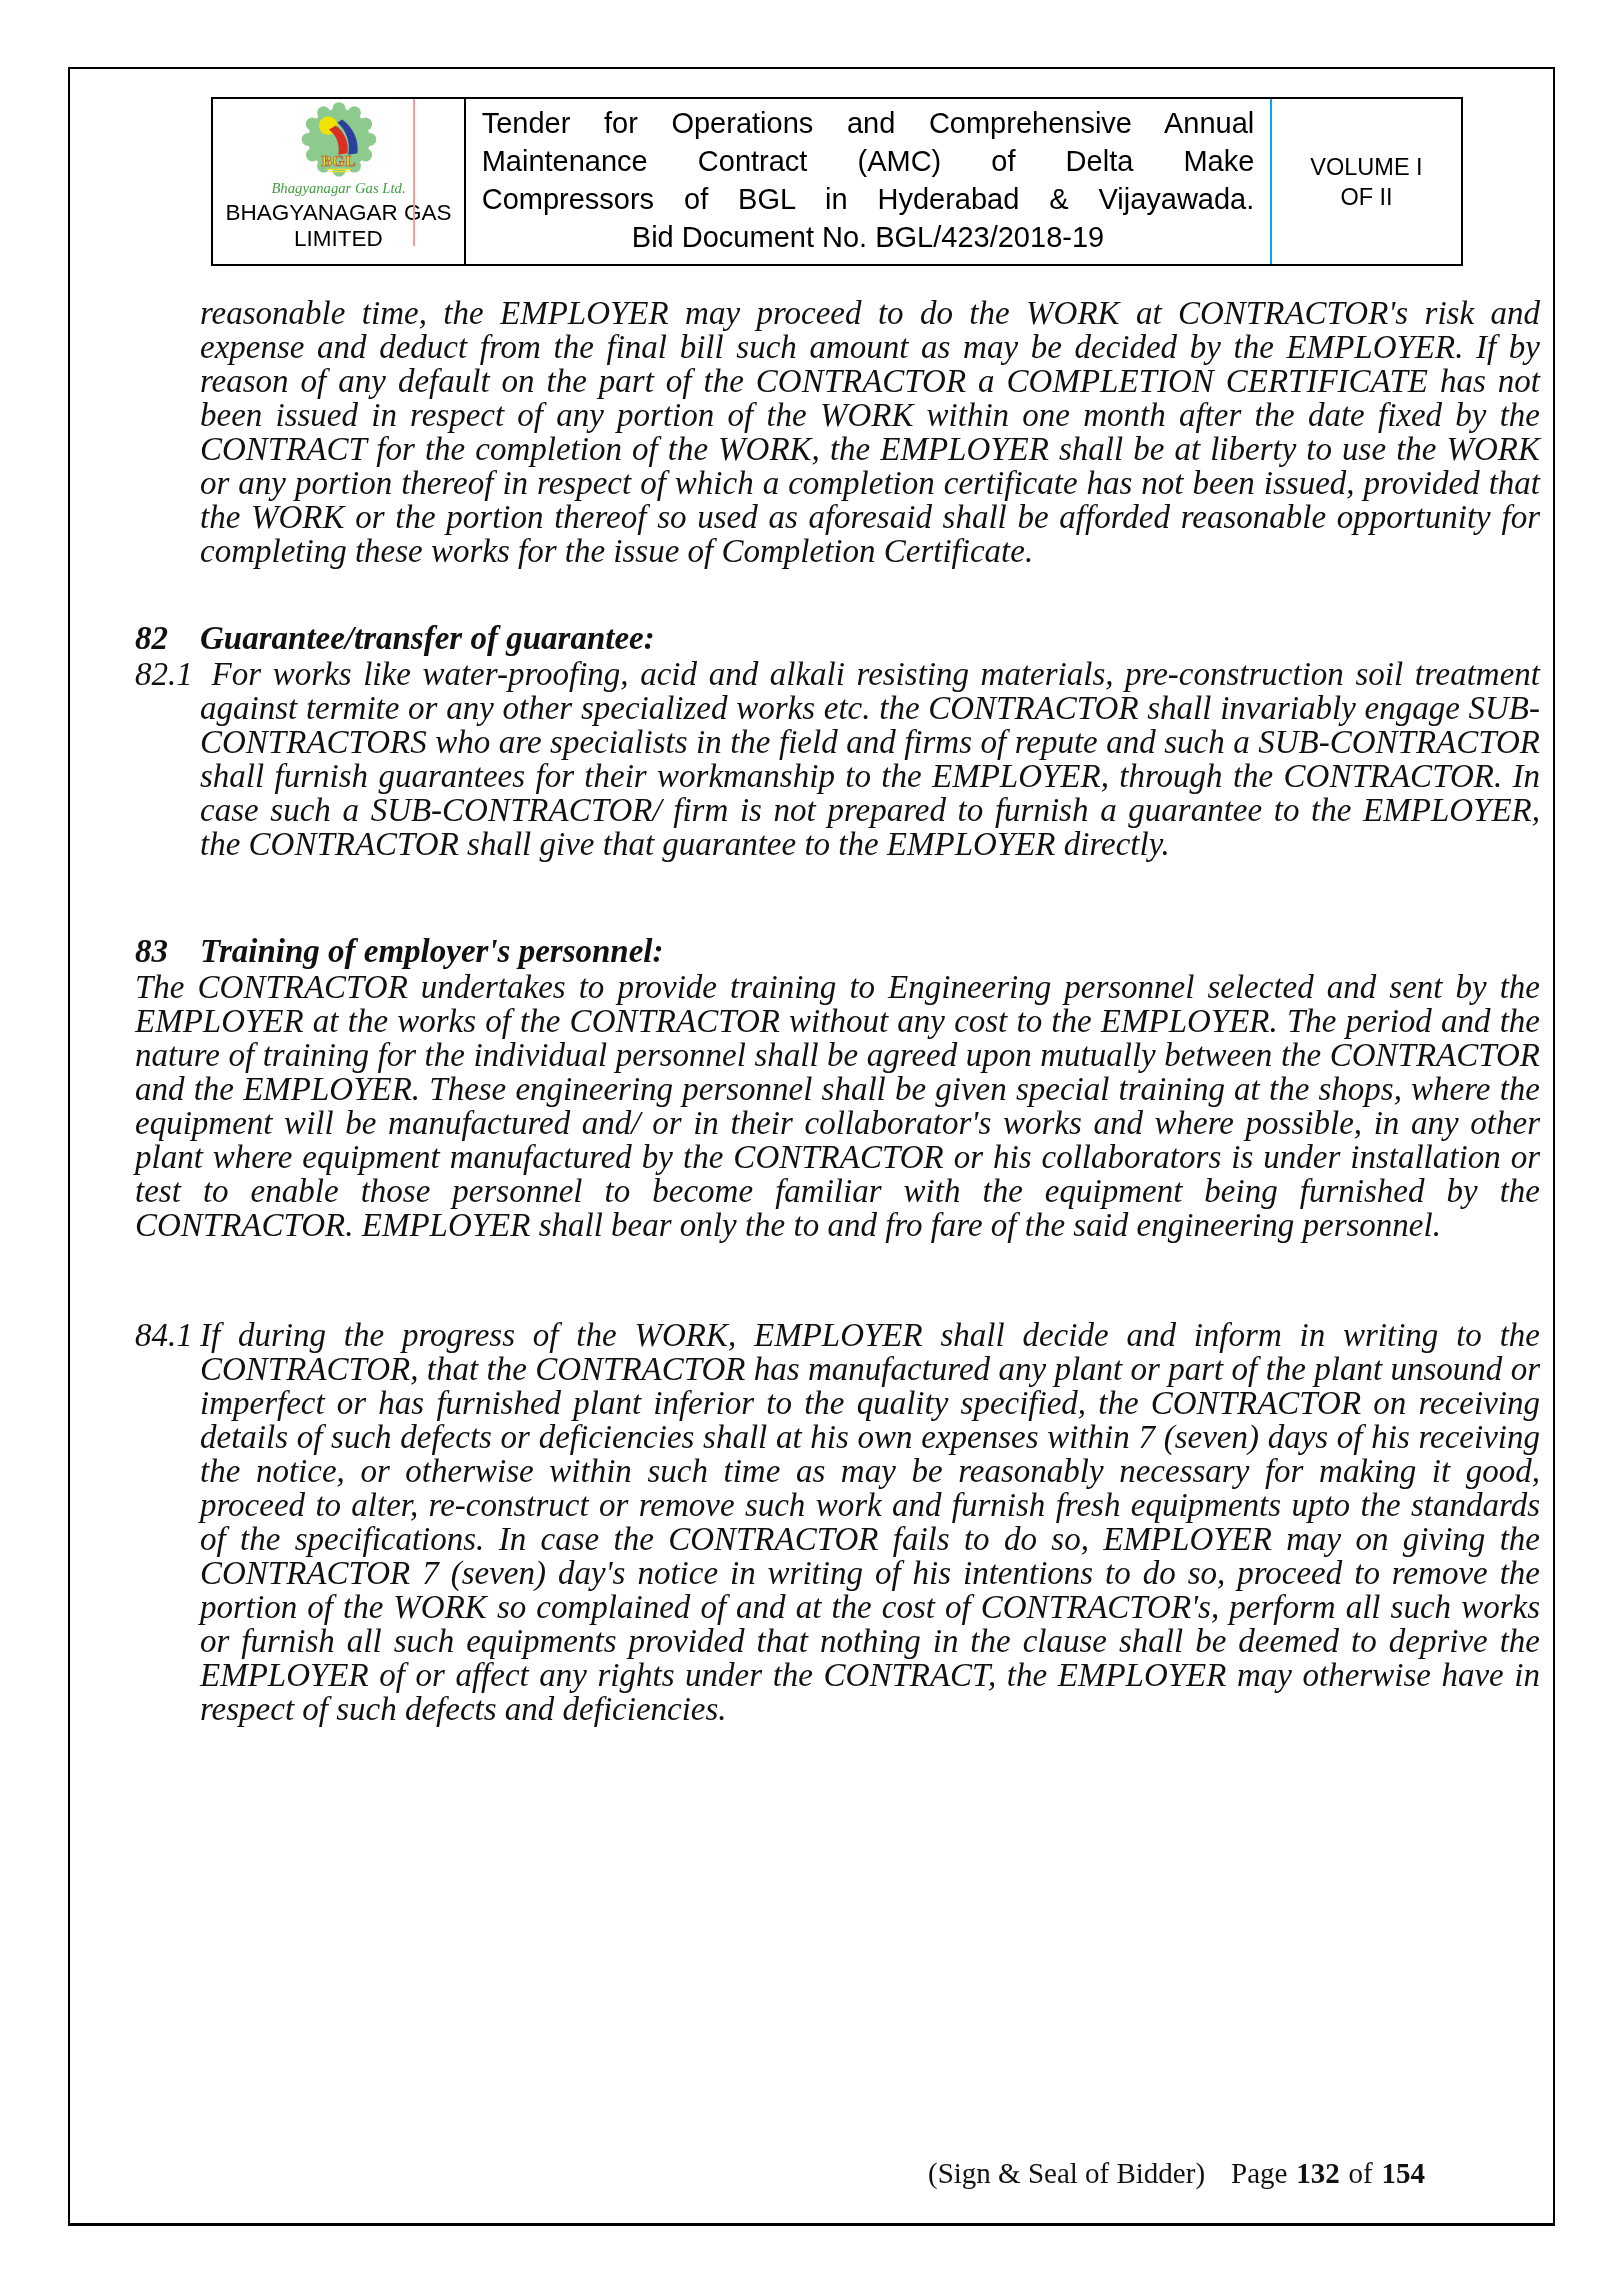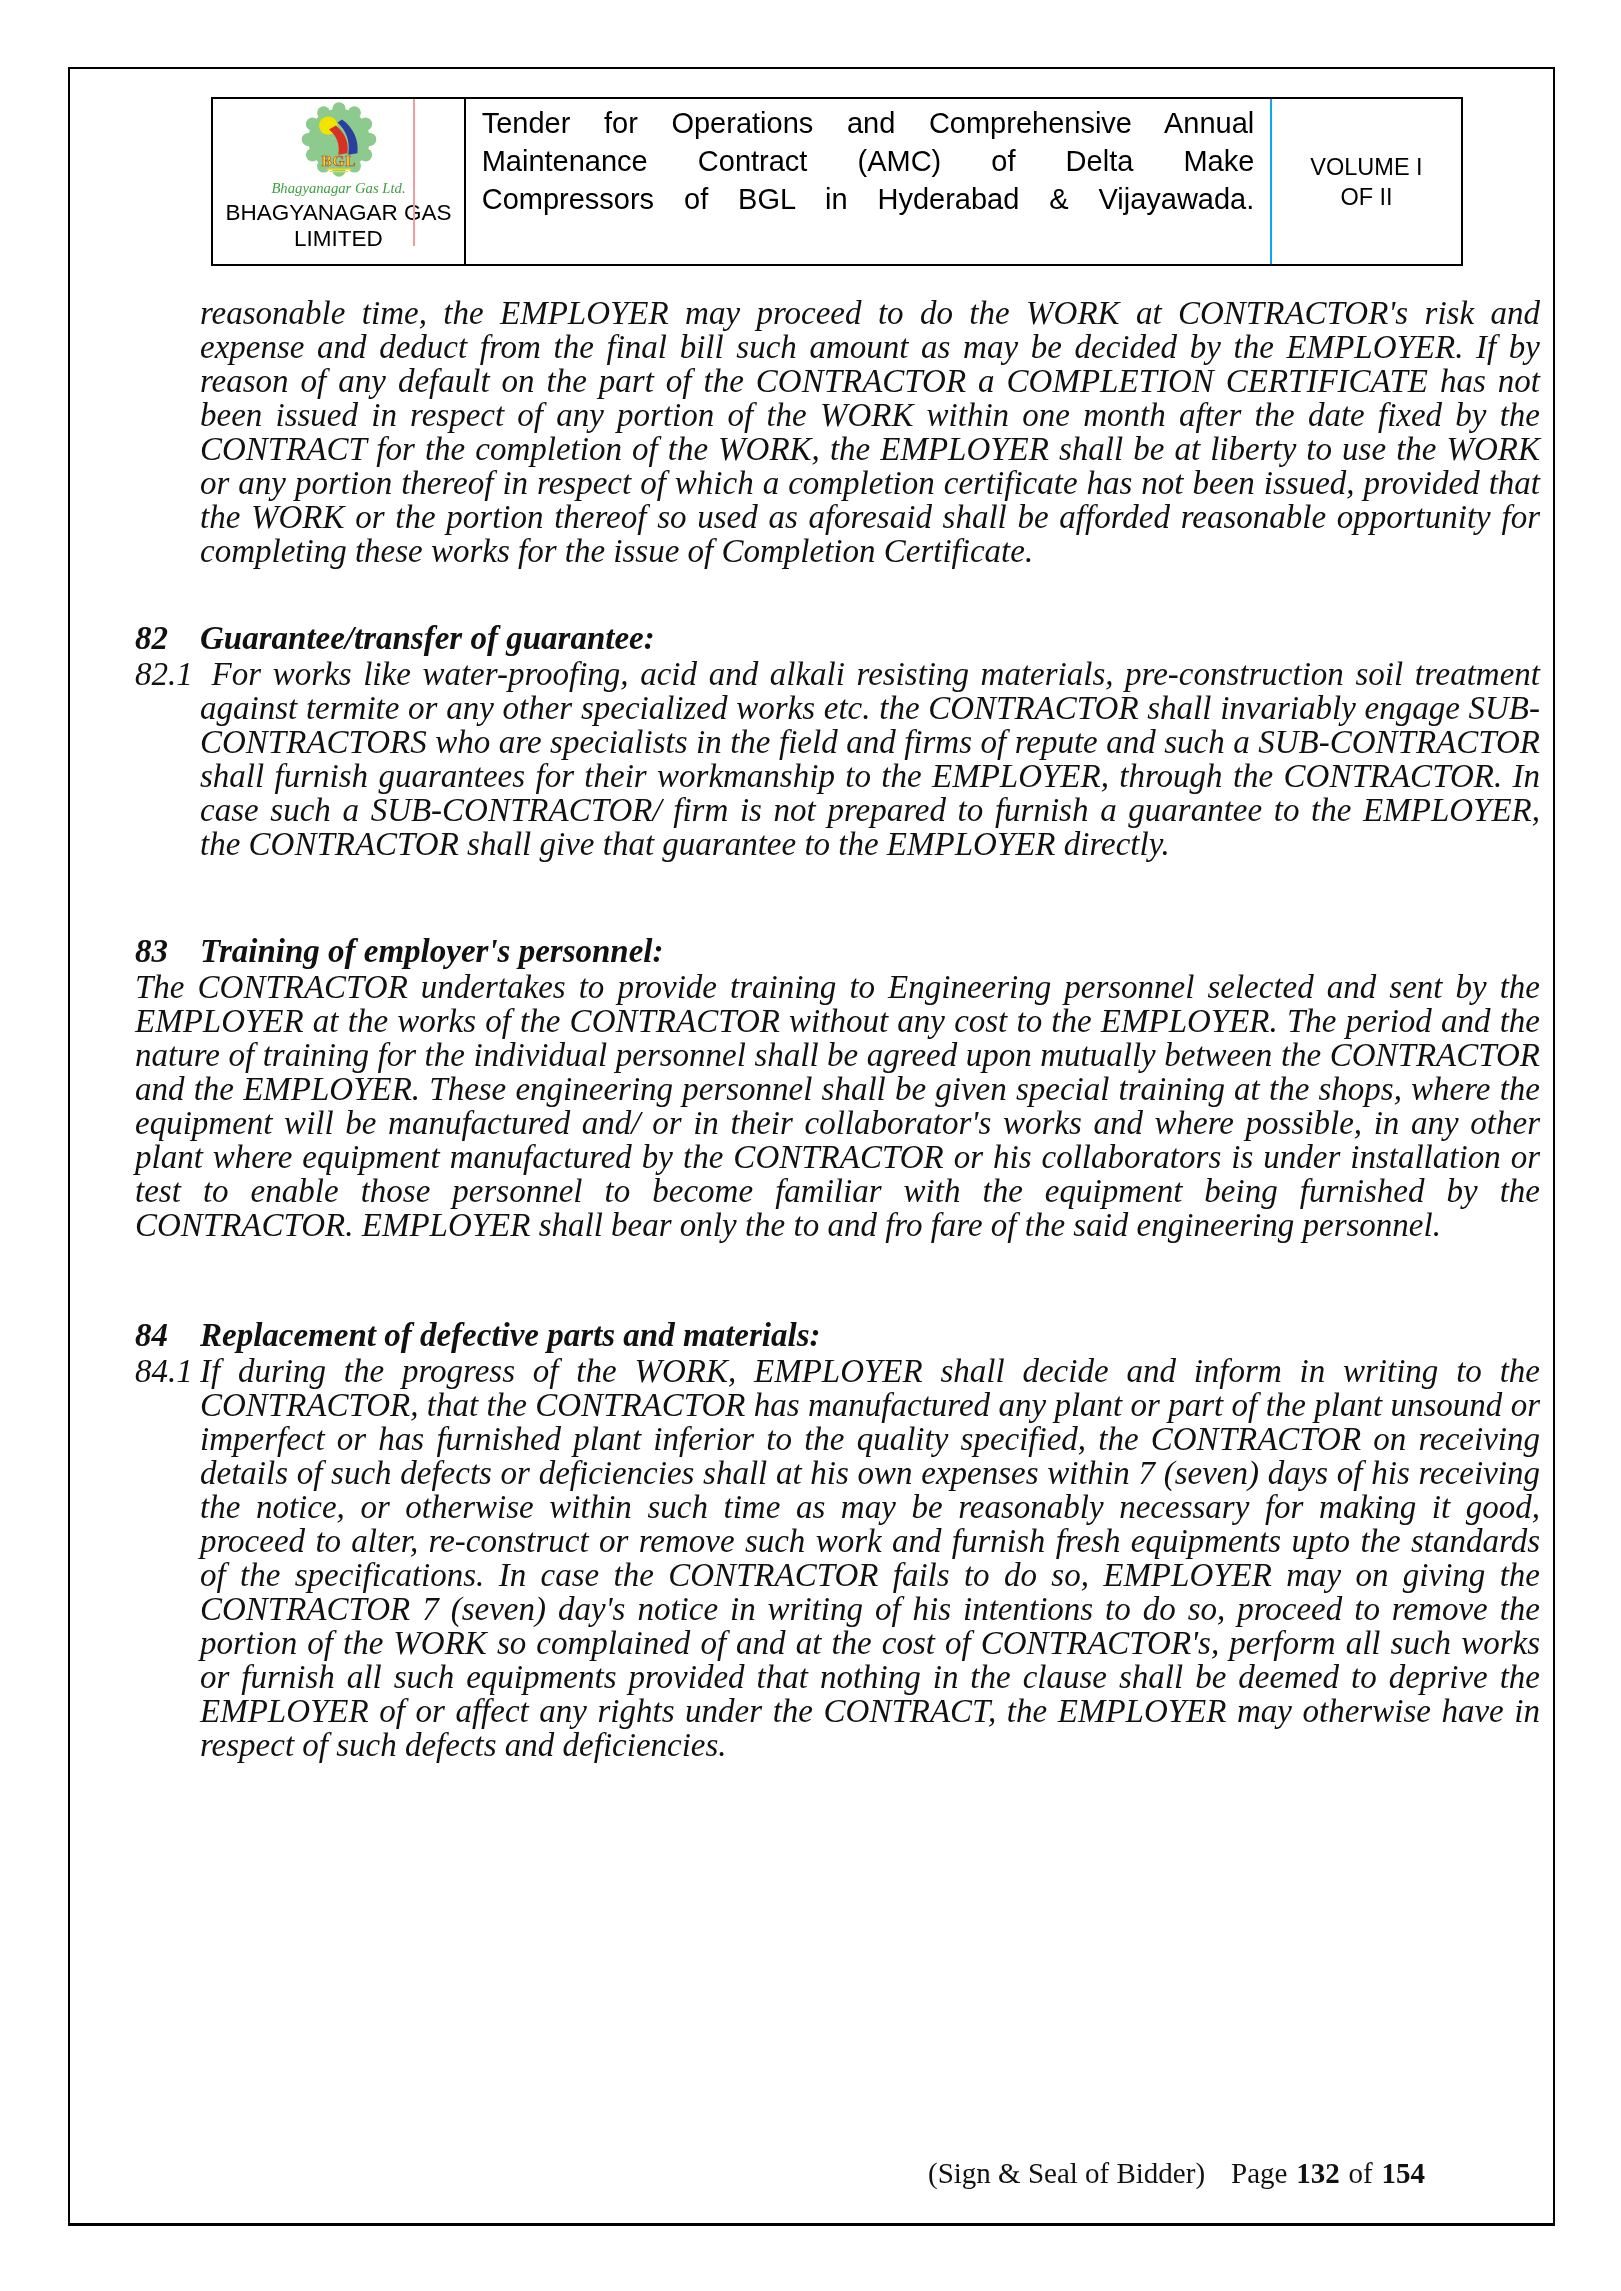--- a/index.html
+++ b/index.html
@@ -112,20 +112,21 @@
         <div class="org-name">
           <div>BHAGYANAGAR GAS</div>
           <div>LIMITED</div>
         </div>
       </div>
 
       <div class="cell-title">
         <div class="title-line">Tender for Operations and Comprehensive Annual</div>
         <div class="title-line">Maintenance Contract (AMC) of Delta Make</div>
         <div class="title-line">Compressors of BGL in Hyderabad &amp; Vijayawada.</div>
+        <div class="bid-line">Bid Document No. BGL/423/2018-19</div>
       </div>
 
       <div class="cell-volume">
         <div>VOLUME I</div>
         <div>OF II</div>
       </div>
     </div>
 
     <div class="content">
 
@@ -146,24 +147,20 @@
         <div class="row heading-row">
           <span class="num">83</span>
           <span class="heading">Training of employer's personnel:</span>
         </div>
         <div class="row clause-row">
           <span class="txt">The CONTRACTOR undertakes to provide training to Engineering personnel selected and sent by the EMPLOYER at the works of the CONTRACTOR without any cost to the EMPLOYER. The period and the nature of training for the individual personnel shall be agreed upon mutually between the CONTRACTOR and the EMPLOYER. These engineering personnel shall be given special training at the shops, where the equipment will be manufactured and/ or in their collaborator's works and where possible, in any other plant where equipment manufactured by the CONTRACTOR or his collaborators is under installation or test to enable those personnel to become familiar with the equipment being furnished by the CONTRACTOR. EMPLOYER shall bear only the to and fro fare of the said engineering personnel.</span>
         </div>
       </div>
 
       <div class="section s84">
-        <div class="row heading-row">
-          <span class="num">84</span>
-          <span class="heading">Replacement of defective parts and materials:</span>
-        </div>
         <div class="row clause-row">
           <span class="num">84.1</span>
           <span class="txt">If during the progress of the WORK, EMPLOYER shall decide and inform in writing to the CONTRACTOR, that the CONTRACTOR has manufactured any plant or part of the plant unsound or imperfect or has furnished plant inferior to the quality specified, the CONTRACTOR on receiving details of such defects or deficiencies shall at his own expenses within 7 (seven) days of his receiving the notice, or otherwise within such time as may be reasonably necessary for making it good, proceed to alter, re-construct or remove such work and furnish fresh equipments upto the standards of the specifications. In case the CONTRACTOR fails to do so, EMPLOYER may on giving the CONTRACTOR 7 (seven) day's notice in writing of his intentions to do so, proceed to remove the portion of the WORK so complained of and at the cost of CONTRACTOR's, perform all such works or furnish all such equipments provided that nothing in the clause shall be deemed to deprive the EMPLOYER of or affect any rights under the CONTRACT, the EMPLOYER may otherwise have in respect of such defects and deficiencies.</span>
         </div>
       </div>
 
     </div>
 
     <div class="footer">
       <span>(Sign &amp; Seal of Bidder)</span>

